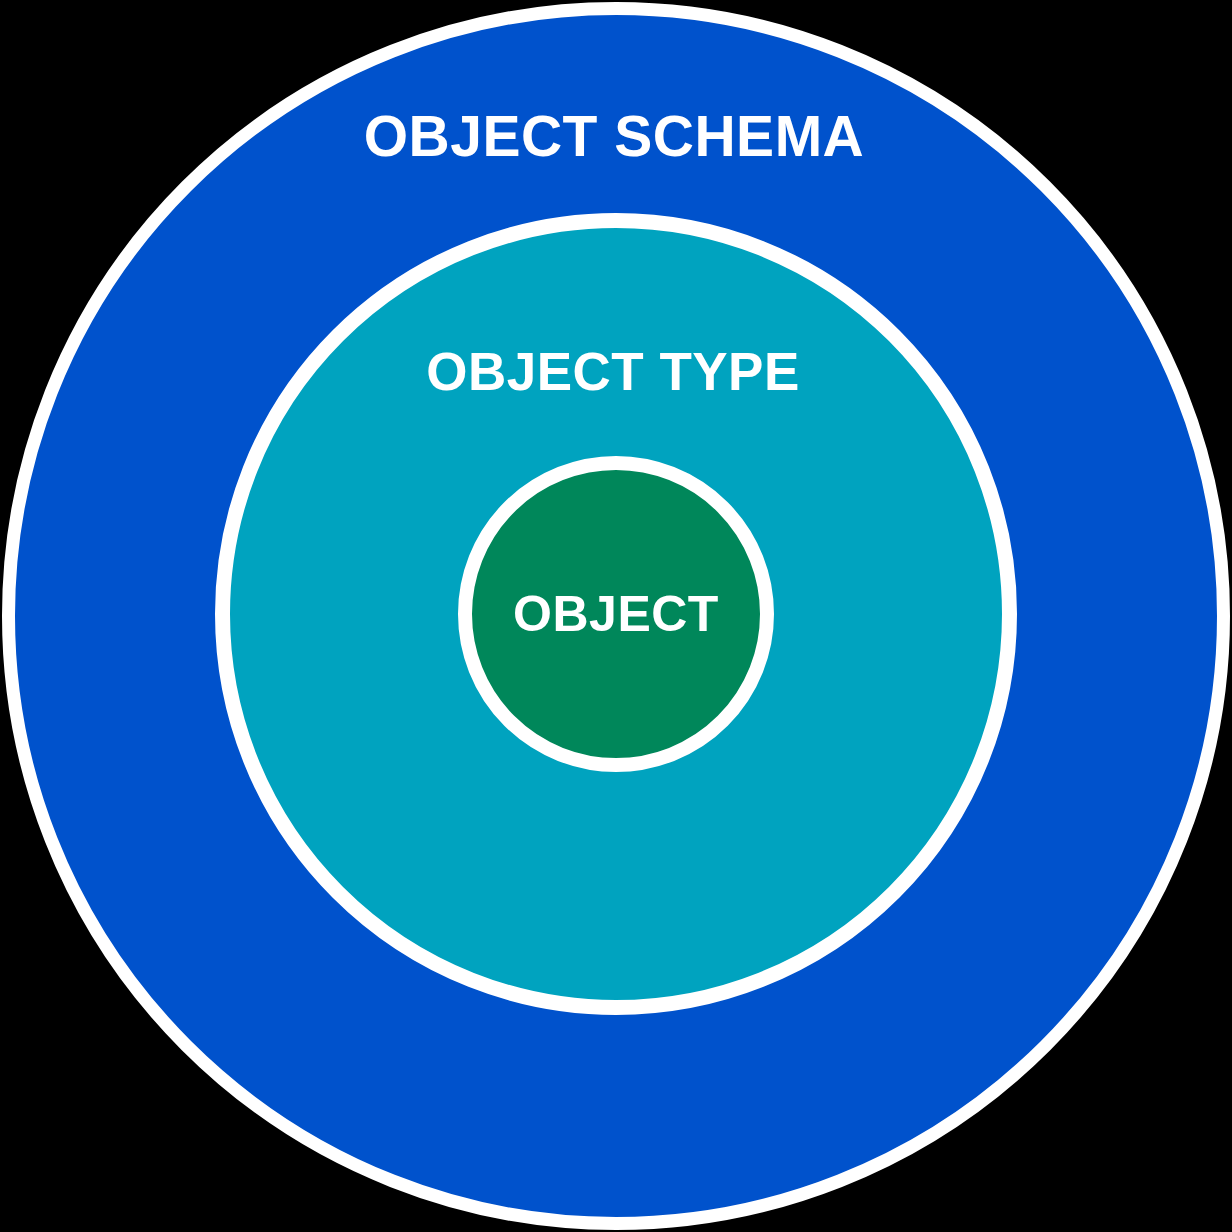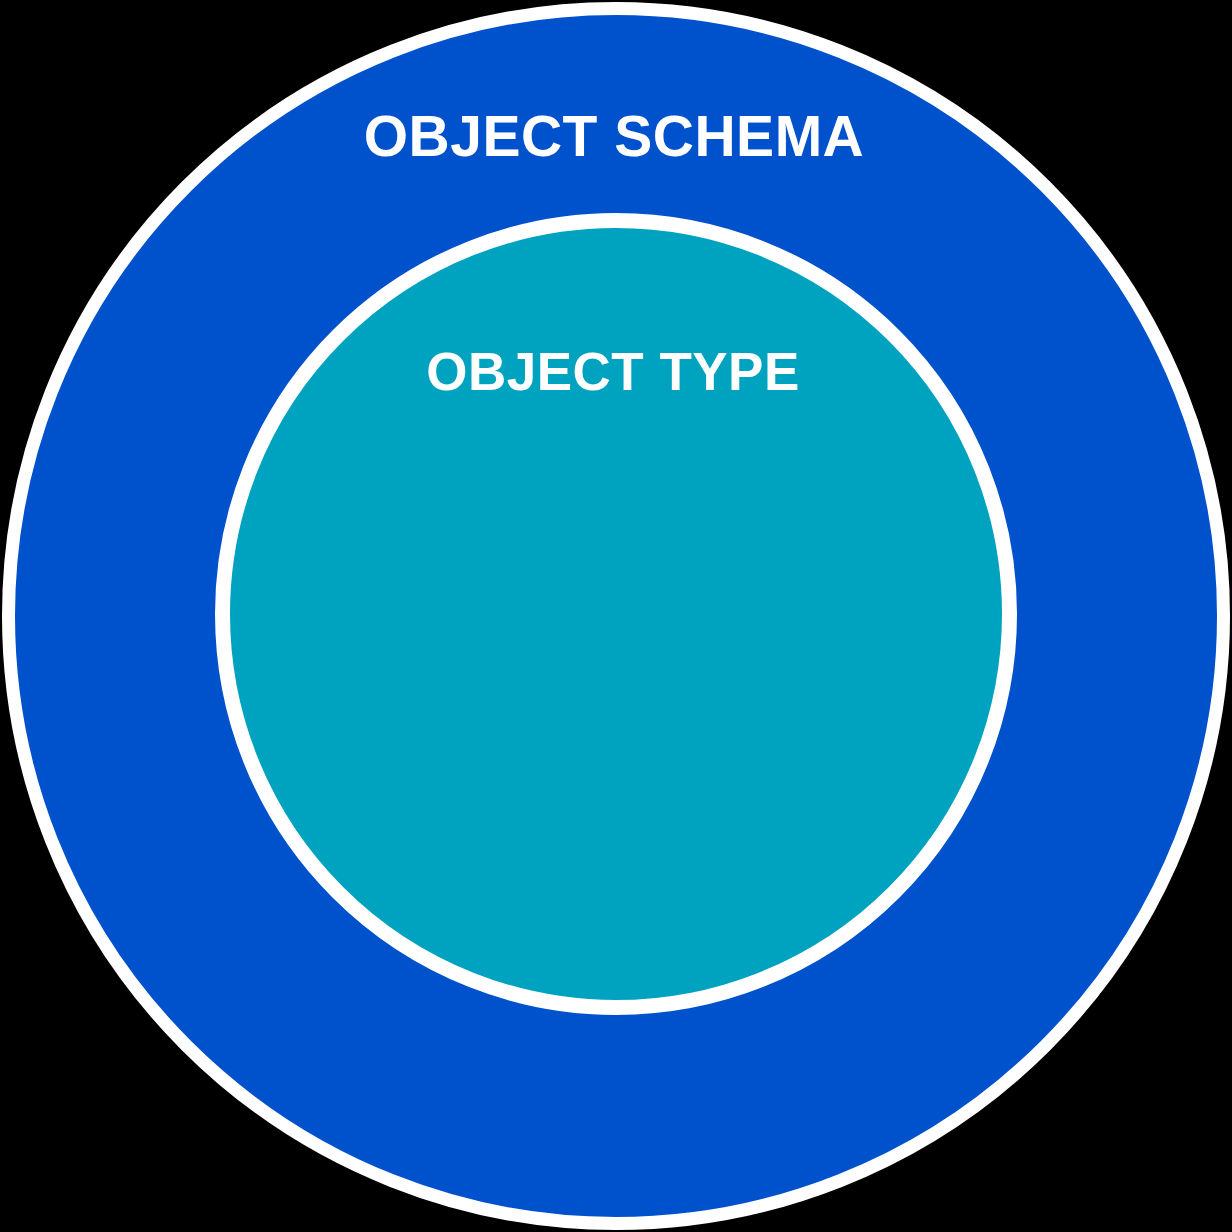--- a/index.html
+++ b/index.html
@@ -80,18 +80,21 @@
 </style>
 </head>
 <body>
 
 <div class="stage">
 
   <div class="circle circle-outer"></div>
 
   <div class="circle circle-middle"></div>
 
+  <div class="circle circle-inner">
+    <span class="label-object">OBJECT</span>
+  </div>
 
   <span class="ring-label label-schema">OBJECT SCHEMA</span>
 
   <span class="ring-label label-type">OBJECT TYPE</span>
 
 </div>
 
 </body></html>

